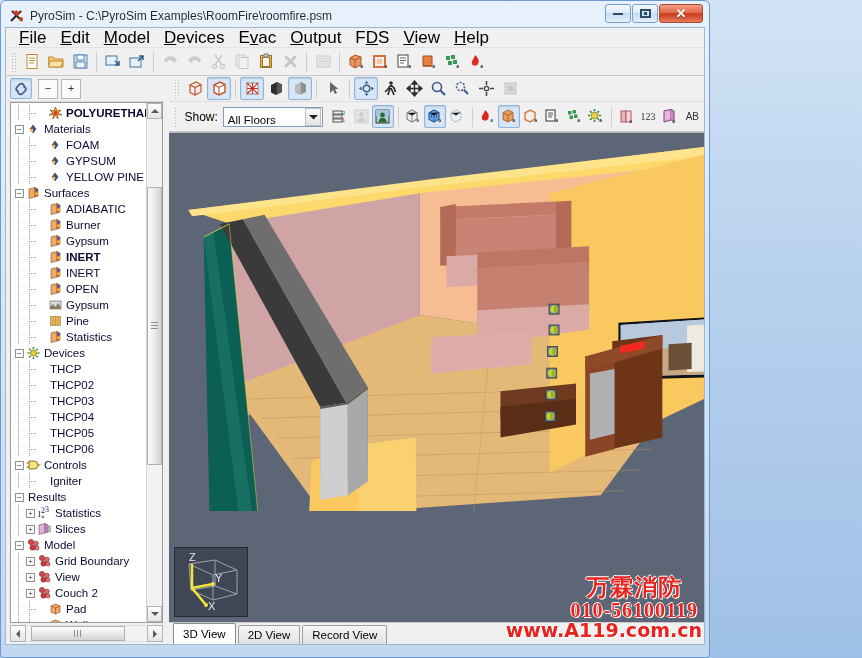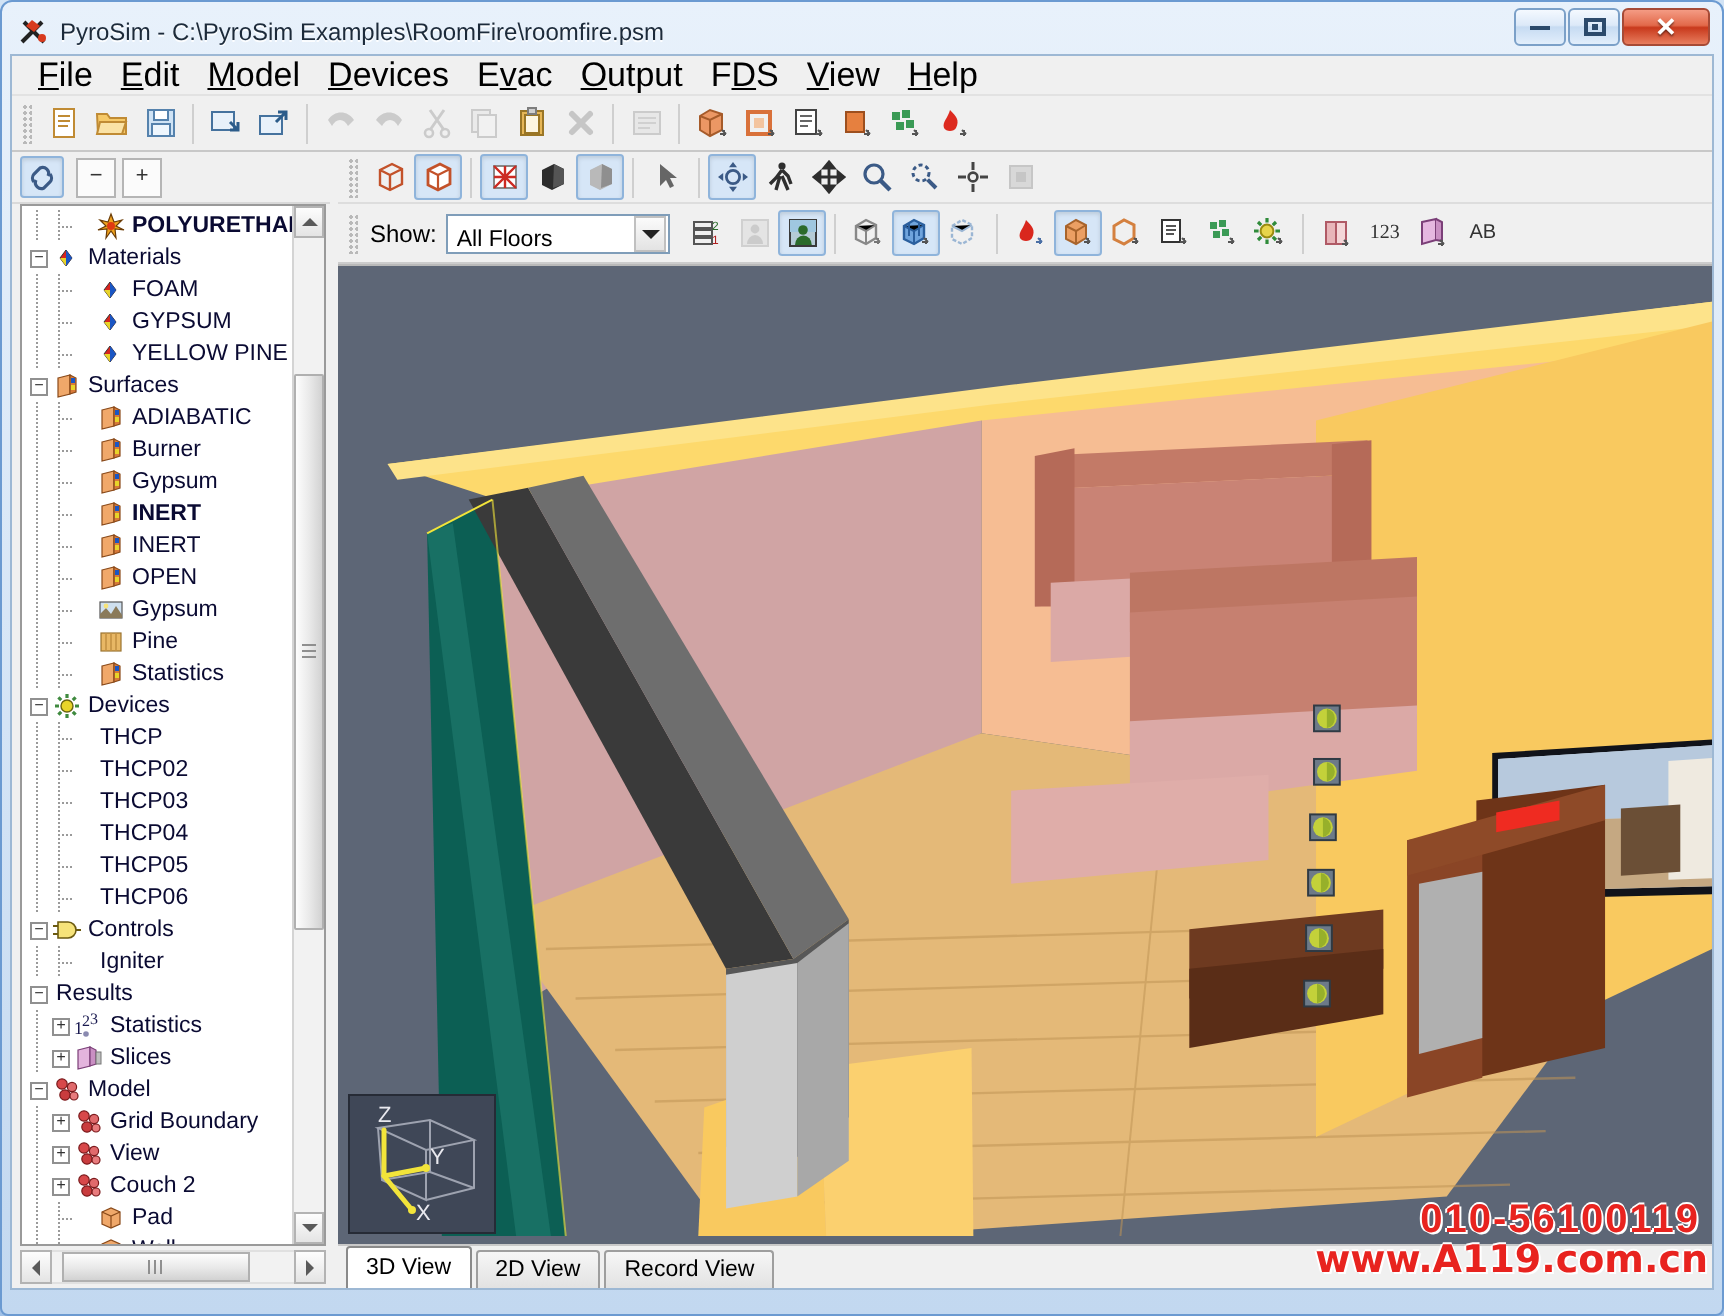--- a/index.html
+++ b/index.html
@@ -9,21 +9,21 @@
     overflow: hidden;
     font-family: "Liberation Sans", sans-serif;
     font-size: 12px;
   }
   body {
     background: linear-gradient(180deg,#d2e3f5 0%,#b9d2ee 40%,#9fc0e6 100%);
   }
 
   
   #window {
-    position: absolute; left:0; top:0; width:862px; height:658px;
+    position: absolute; left:0; top:0; width:710px; height:658px;
     background: linear-gradient(180deg,#e8f1fb 0%,#d4e4f6 55%,#c2d8f0 100%);
     border: 1px solid #6b9ad1;
     border-radius: 6px 6px 4px 4px;
     padding: 4px 4px 4px 4px;
   }
   #titlebar {
     height: 22px; position: relative;
     display: flex; align-items: center;
     padding-left: 4px;
   }
@@ -250,21 +250,21 @@
     pointer-events:none; line-height:1.02;
   }
   #wm-cn {
     font-size:23px; font-weight:bold; color:#e8231f;
     letter-spacing:1px;
     text-shadow: 1px 1px 0 #fff, -1px 0 0 #fff, 0 -1px 0 #fff;
     font-family:"DejaVu Sans", sans-serif;
   }
   #wm-phone {
     font-size:20px; font-weight:bold; color:#e8231f;
-    font-family:Liberation Sans, sans-serif; letter-spacing:1px;
+    font-family:Liberation Serif, serif; letter-spacing:1px;
     text-shadow: 1px 1px 0 #fff, -1px 0 0 #fff, 0 -1px 0 #fff;
   }
   #wm-url {
     font-size:19px; font-weight:bold; color:#e8231f;
     font-family:"DejaVu Sans", sans-serif;
     text-shadow: 1px 1px 0 #fff, -1px 0 0 #fff, 0 -1px 0 #fff;
   }
 
   
   #gizmo {
@@ -1243,20 +1243,21 @@
               </g>
               <circle cx="38" cy="36" r="2" fill="#f2e43a"></circle>
               <circle cx="31" cy="57" r="2" fill="#f2e43a"></circle>
               <text x="14" y="13" fill="#e9e9ef" font-size="11" font-family="Liberation Sans, sans-serif">Z</text>
               <text x="40" y="34" fill="#e9e9ef" font-size="11" font-family="Liberation Sans, sans-serif">Y</text>
               <text x="33" y="62" fill="#e9e9ef" font-size="11" font-family="Liberation Sans, sans-serif">X</text>
             </svg>
           </div>
 
           <div id="watermark">
+            <div id="wm-cn">万霖消防</div>
             <div id="wm-phone">010-56100119</div>
           </div>
         </div>
 
         <div id="tabsrow">
           <div class="vtab active">3D View</div>
           <div class="vtab">2D View</div>
           <div class="vtab">Record View</div>
           <div style="flex:1"></div>
           <div style="position:relative;width:210px;height:21px;overflow:visible;">

